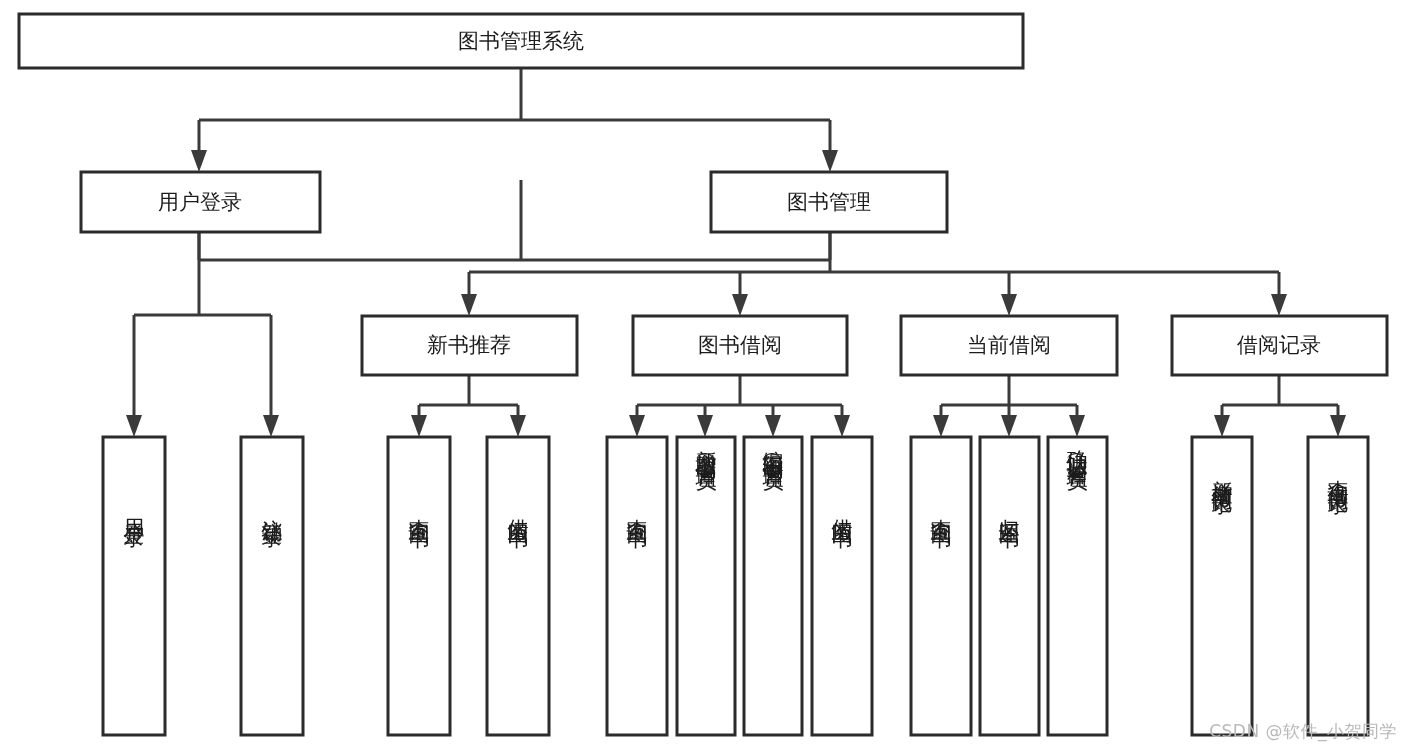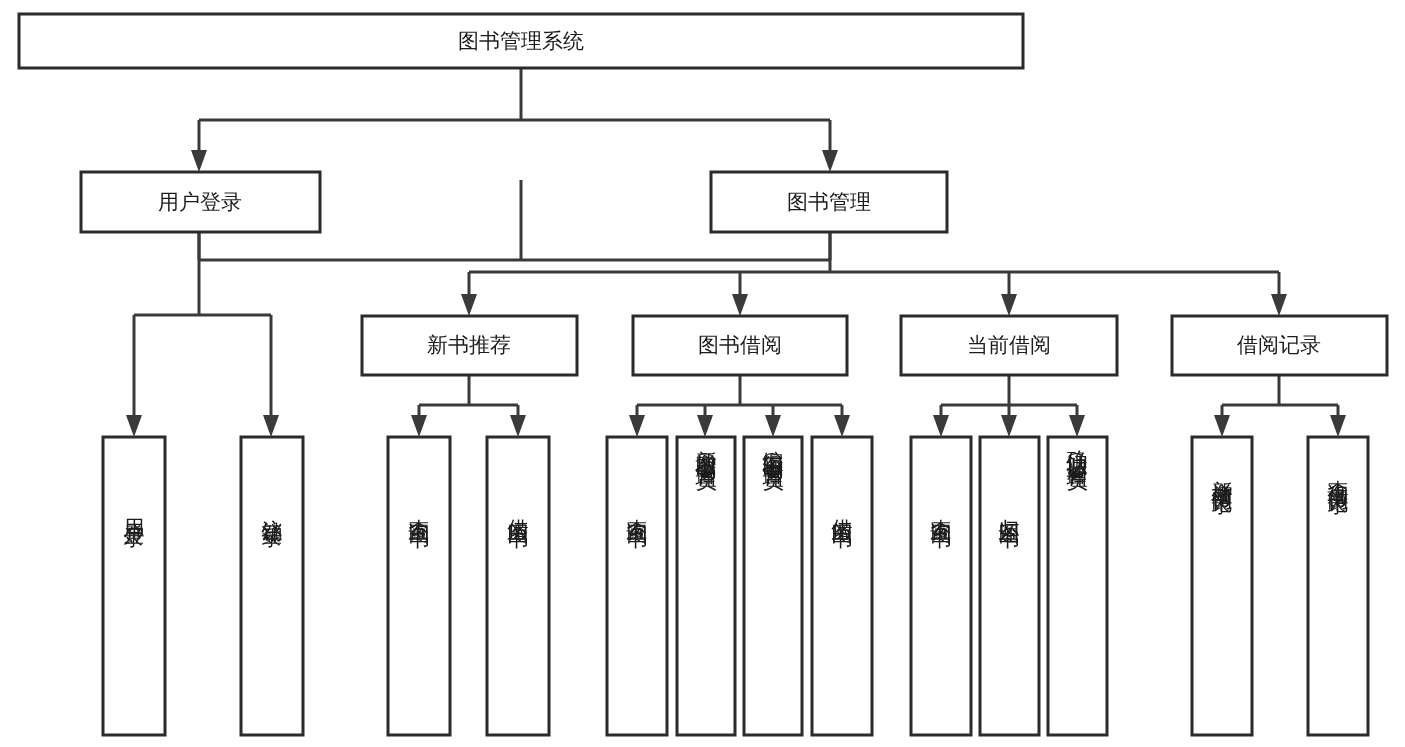--- a/index.html
+++ b/index.html
@@ -264,14 +264,15 @@
       <text class="leaf-label" x="1222" y="472">新增借阅记录</text>
     </g>
 
     <g>
       <rect class="node-rect" x="1308" y="437" width="60" height="298"></rect>
       <text class="leaf-label" x="1338" y="472">查询借阅记录</text>
     </g>
 
   </svg>
 
+  <div class="watermark">CSDN @软件_小贺同学</div>
 
 </div>
 
 </body></html>

